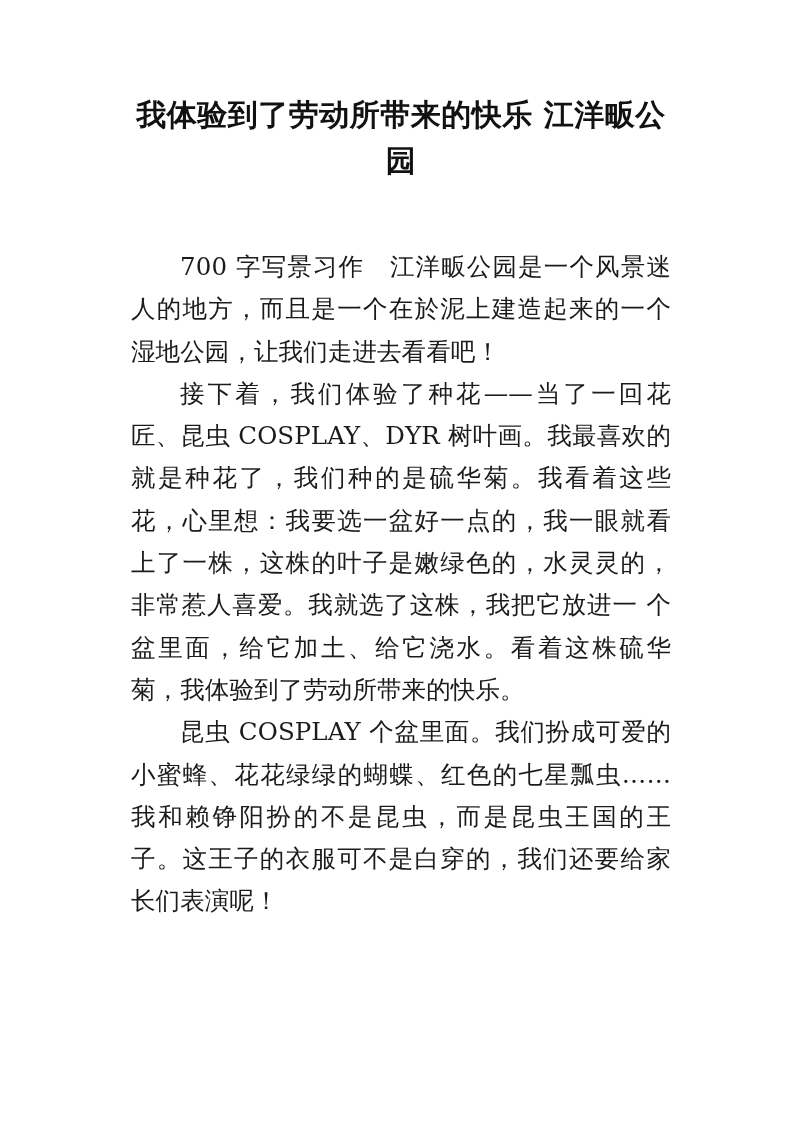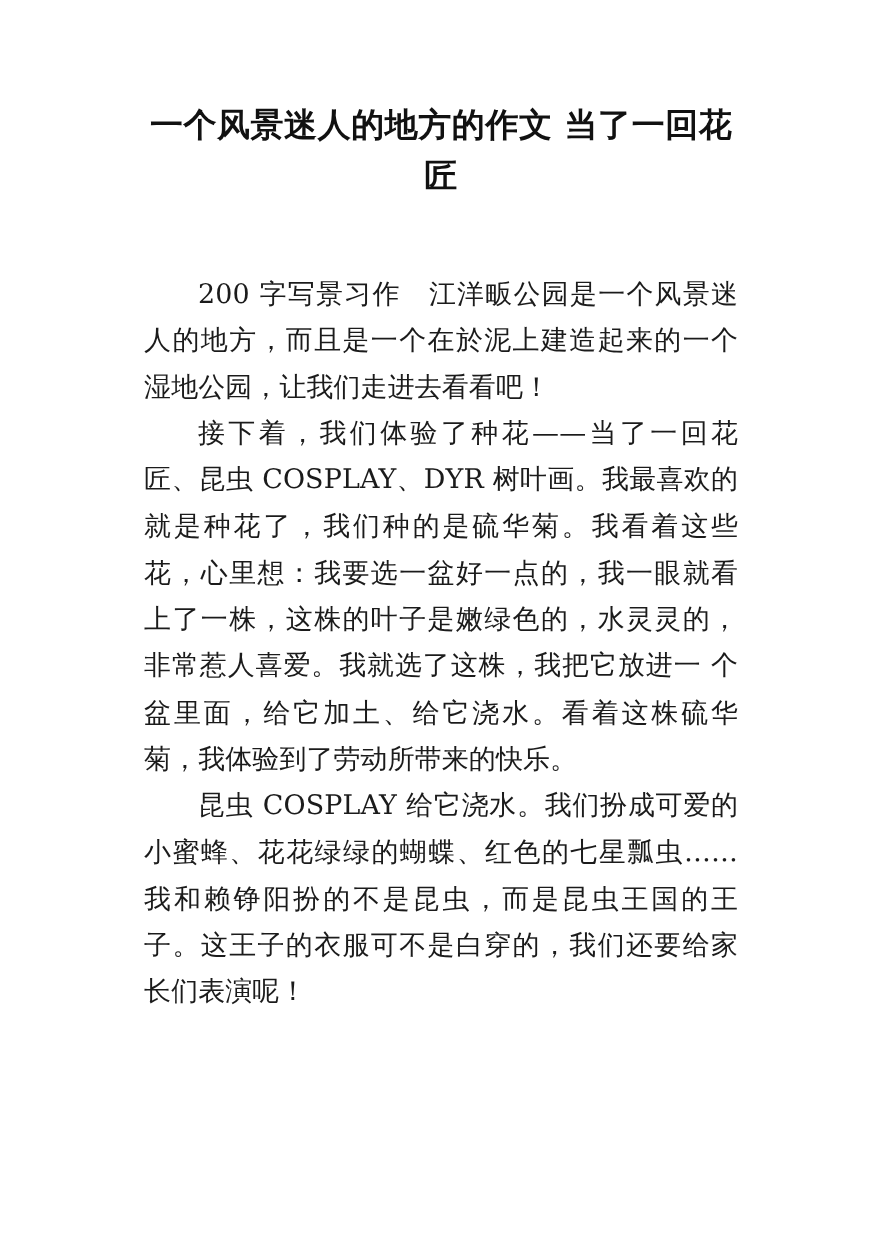--- a/index.html
+++ b/index.html
@@ -57,23 +57,23 @@
     letter-spacing: 0.1px;
   }
 </style>
 </head>
 <body>
 
 <div class="page">
 
   <div class="content">
 
-    <h1 class="doc-title">一个风景迷人的地方的作文 当了一回花匠</h1>
+    <h1 class="doc-title">我体验到了劳动所带来的快乐 江洋畈公园</h1>
 
     <div class="body-block">
-      <p class="para">200 字写景习作　江洋畈公园是一个风景迷人的地方，而且是一个在於泥上建造起来的一个湿地公园，让我们走进去看看吧！</p>
+      <p class="para">700 字写景习作　江洋畈公园是一个风景迷人的地方，而且是一个在於泥上建造起来的一个湿地公园，让我们走进去看看吧！</p>
       <p class="para">接下着，我们体验了种花——当了一回花匠、昆虫 COSPLAY、DYR 树叶画。我最喜欢的就是种花了，我们种的是硫华菊。我看着这些花，心里想：我要选一盆好一点的，我一眼就看上了一株，这株的叶子是嫩绿色的，水灵灵的，非常惹人喜爱。我就选了这株，我把它放进一 个盆里面，给它加土、给它浇水。看着这株硫华菊，我体验到了劳动所带来的快乐。</p>
-      <p class="para">昆虫 COSPLAY 给它浇水。我们扮成可爱的小蜜蜂、花花绿绿的蝴蝶、红色的七星瓢虫……我和赖铮阳扮的不是昆虫，而是昆虫王国的王子。这王子的衣服可不是白穿的，我们还要给家长们表演呢！</p>
+      <p class="para">昆虫 COSPLAY 个盆里面。我们扮成可爱的小蜜蜂、花花绿绿的蝴蝶、红色的七星瓢虫……我和赖铮阳扮的不是昆虫，而是昆虫王国的王子。这王子的衣服可不是白穿的，我们还要给家长们表演呢！</p>
     </div>
 
   </div>
 
 </div>
 
 </body></html>

